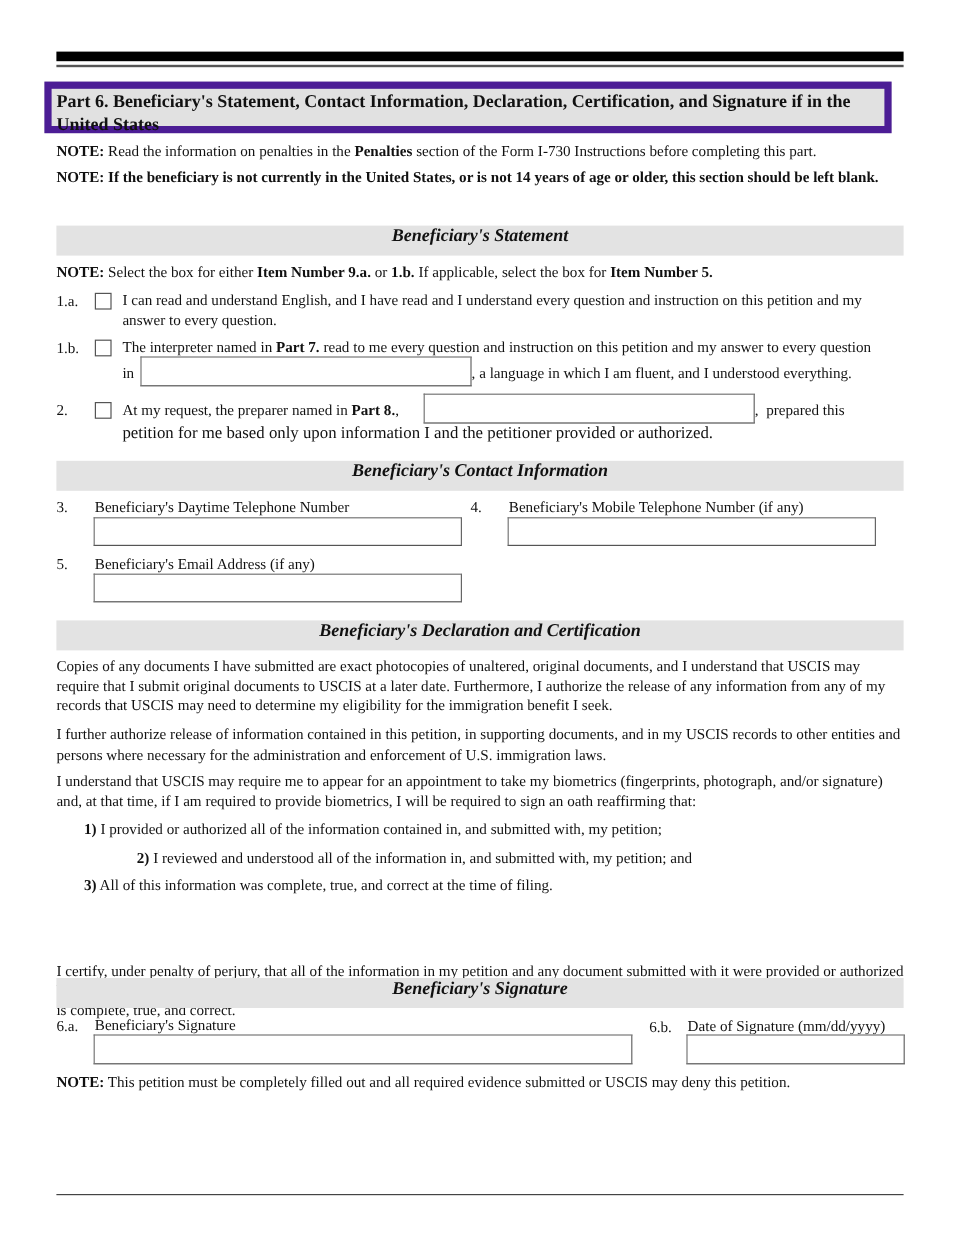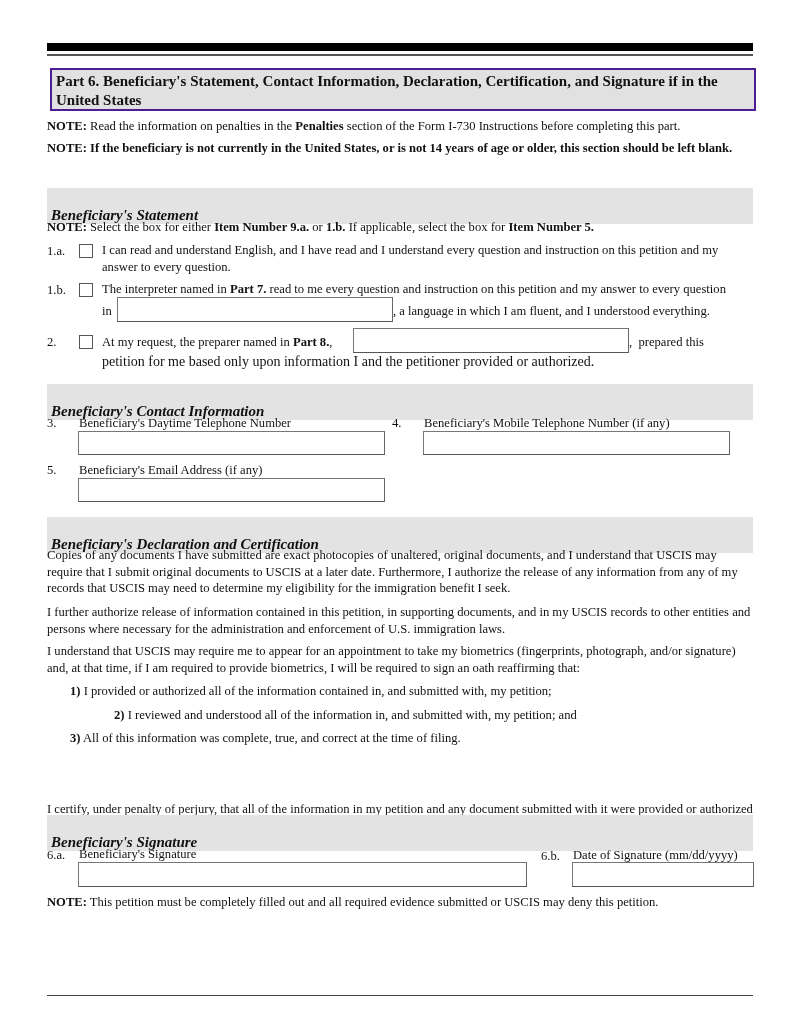--- a/index.html
+++ b/index.html
@@ -3,26 +3,26 @@
 <meta charset="utf-8">
 <style>
   * { box-sizing: border-box; margin: 0; padding: 0; }
   html, body { width: 800px; height: 1035px; background: #ffffff; }
   body { position: relative; font-family: "Liberation Serif", serif; color: #111; font-size: 12.6px; line-height: 1.32; overflow: hidden; }
   .abs { position: absolute; }
 
   .top-bar { left: 47px; top: 43px; width: 706px; height: 8px; background: #000; }
   .top-rule { left: 47px; top: 54px; width: 706px; height: 2px; background: #555; }
 
-  .part-header { left: 50px; top: 68px; width: 706px; height: 43px; background: #e1e1e1; border: 2px solid #4c1d95; padding: 2px 4px; font-weight: bold; font-size: 15px; line-height: 19px; }
+  .part-header { left: 37px; top: 68px; width: 706px; height: 43px; background: #e1e1e1; border: 6px solid #4c1d95; padding: 2px 4px; font-weight: bold; font-size: 15px; line-height: 19px; }
 
   .note { left: 47px; width: 706px; }
   .b { font-weight: bold; }
 
-  .section-bar { left: 47px; width: 706px; height: 25px; background: #e3e3e3; padding: 18px 4px; font-weight: bold; font-style: italic; font-size: 15px; line-height: 19px; }
+  .section-bar { left: 47px; width: 706px; height: 25px; background: #e3e3e3; padding: 0 4px; font-weight: bold; font-style: italic; font-size: 15px; line-height: 19px; text-align: center; }
 
   .num { font-weight: normal; }
   .checkbox { width: 14px; height: 14px; border: 1px solid #555; background: #fff; }
   .field { border: 1px solid #777; border-bottom: 1.5px solid #555; border-right: 1.5px solid #666; background: #fff; }
 
   .footer-rule { left: 47px; top: 995px; width: 706px; height: 1px; background: #444; }
   .footer { left: 594px; top: 1000px; font-size: 10.5px; word-spacing: 1px; margin-top: 48px; }
 </style>
 </head>
 <body>

